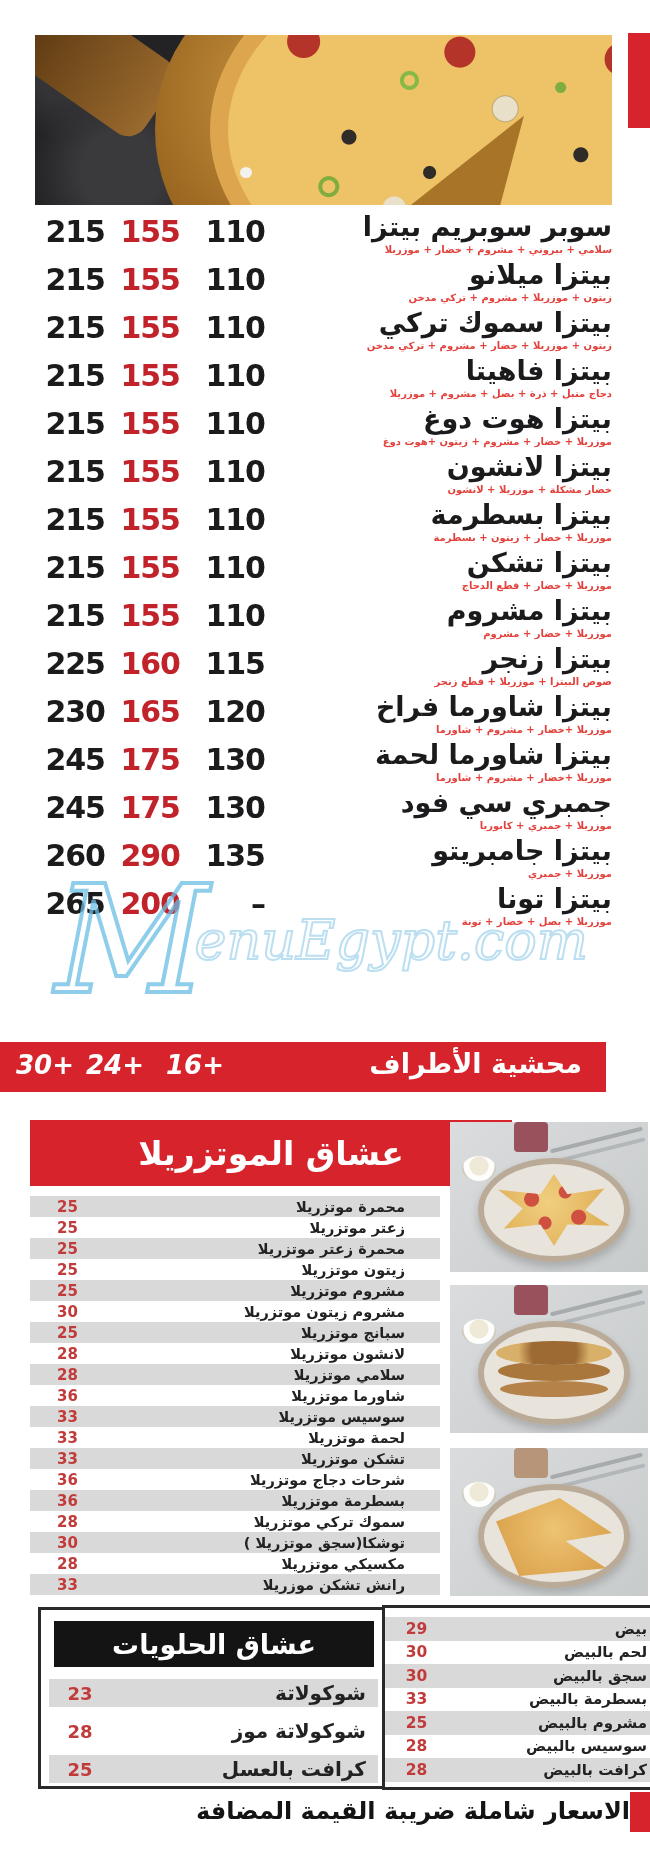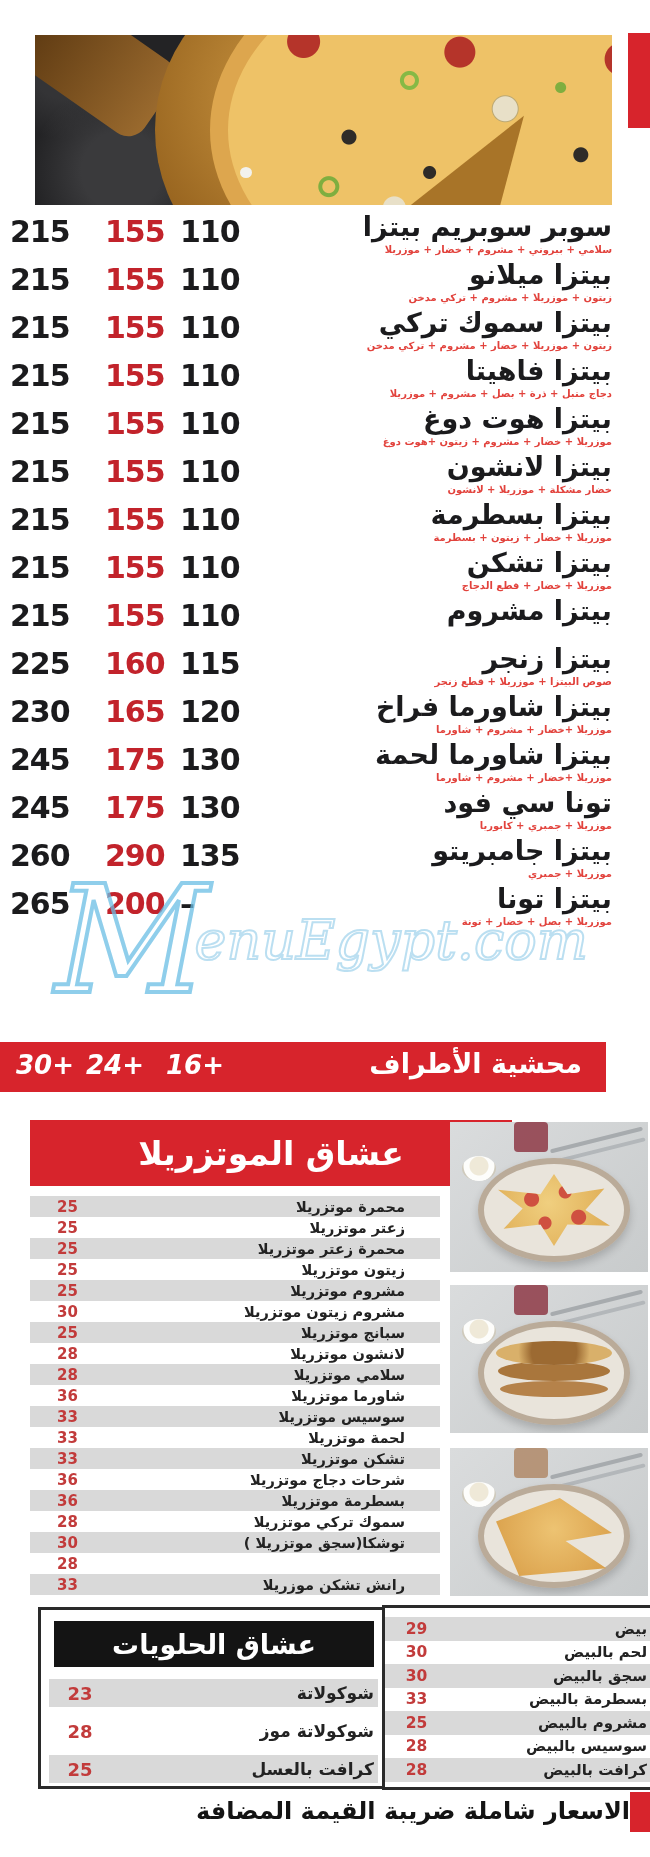--- a/index.html
+++ b/index.html
@@ -37,21 +37,21 @@
   .slice-gap{position:absolute;left:400px;top:70px;width:0;height:0;
              border-left:55px solid transparent;border-right:45px solid transparent;
              border-top:150px solid #a87428;transform:rotate(215deg);}
   .speck{position:absolute;left:205px;top:132px;width:12px;height:11px;border-radius:50%;background:#f2f2ee;}
   .red-tab{position:absolute;right:0;top:33px;width:22px;height:95px;background:#d7242c;}
 
   
   .pizza-list{position:absolute;left:0;top:212px;width:650px;}
   .p-row{height:48px;display:grid;grid-template-columns:95px 75px 85px 1fr;direction:ltr;
          padding-left:10px;align-items:start;}
-  .p-price{font-size:30px;font-weight:bold;color:#1b1b1d;text-align:left;line-height:40px;letter-spacing:-1px;}
+  .p-price{font-size:30px;font-weight:bold;color:#1b1b1d;text-align:right;line-height:40px;letter-spacing:-1px;}
   .p-price.mid{color:#c2232b;}
   .p-name-block{direction:rtl;text-align:right;padding-right:38px;}
   .p-name{font-size:27px;font-weight:bold;color:#1b1b1d;line-height:29px;white-space:nowrap;}
   .p-desc{font-size:10px;font-weight:bold;color:#e2423c;line-height:17px;white-space:nowrap;}
 
   
   .banner{position:absolute;left:0;top:1042px;width:606px;height:50px;background:#d7242c;}
   .banner-title{position:absolute;right:24px;top:6px;font-size:27px;font-weight:bold;color:#fff;}
   .banner-price{position:absolute;top:8px;width:62px;text-align:center;color:#fff;
                 font-weight:bold;font-size:26px;font-style:italic;direction:ltr;}
@@ -97,21 +97,21 @@
          background:radial-gradient(circle at 50% 40%,#edc372,#d79b45);}
 
   
   .dessert-box{position:absolute;left:38px;top:1607px;width:352px;height:182px;
                border:3px solid #2a2a2a;box-sizing:border-box;background:#fff;}
   .dessert-header{margin:11px 13px 12px;height:46px;background:#141414;color:#fff;
                   font-size:27px;font-weight:bold;display:flex;align-items:center;justify-content:center;}
   .dessert-list{margin:0 9px 0 8px;}
   .dessert-list .s-row{grid-template-columns:62px 1fr;height:28px;margin-bottom:10px;}
   .dessert-list .s-price{font-size:18px;}
-  .dessert-list .s-name{font-size:17px;padding-right:4px;}
+  .dessert-list .s-name{font-size:20px;padding-right:12px;}
 
   
   .egg-box{position:absolute;left:382px;top:1605px;width:330px;height:185px;
            border:3px solid #2a2a2a;box-sizing:border-box;background:#fff;padding-top:9px;}
   .egg-list .s-row{grid-template-columns:55px 1fr;height:23.5px;}
   .egg-list .s-price{font-size:15.5px;padding-left:8px;}
   .egg-list .s-name{font-size:15px;padding-right:8px;}
 
   
   .footer-note{position:absolute;top:1797px;right:20px;font-size:24px;font-weight:bold;color:#141414;}
@@ -219,20 +219,21 @@
         <div class="p-desc">موزريلا + خضار + قطع الدجاج</div>
       </div>
     </div>
 
     <div class="p-row">
       <div class="p-price large">215</div>
       <div class="p-price mid">155</div>
       <div class="p-price small">110</div>
       <div class="p-name-block">
         <div class="p-name">بيتزا مشروم</div>
+        <div class="p-desc">موزريلا + خضار + مشروم</div>
       </div>
     </div>
 
     <div class="p-row">
       <div class="p-price large">225</div>
       <div class="p-price mid">160</div>
       <div class="p-price small">115</div>
       <div class="p-name-block">
         <div class="p-name">بيتزا زنجر</div>
         <div class="p-desc">صوص البيتزا + موزريلا + قطع زنجر</div>
@@ -257,21 +258,21 @@
         <div class="p-name">بيتزا شاورما لحمة</div>
         <div class="p-desc">موزريلا +خضار + مشروم + شاورما</div>
       </div>
     </div>
 
     <div class="p-row">
       <div class="p-price large">245</div>
       <div class="p-price mid">175</div>
       <div class="p-price small">130</div>
       <div class="p-name-block">
-        <div class="p-name">تونا سي فود</div>
+        <div class="p-name">جمبري سي فود</div>
         <div class="p-desc">موزريلا + جمبري + كابوريا</div>
       </div>
     </div>
 
     <div class="p-row">
       <div class="p-price large">260</div>
       <div class="p-price mid">290</div>
       <div class="p-price small">135</div>
       <div class="p-name-block">
         <div class="p-name">بيتزا جامبريتو</div>
@@ -380,20 +381,21 @@
       <div class="s-name">سموك تركي موتزريلا</div>
     </div>
 
     <div class="s-row">
       <div class="s-price">30</div>
       <div class="s-name">توشكا(سجق موتزريلا )</div>
     </div>
 
     <div class="s-row">
       <div class="s-price">28</div>
+      <div class="s-name">مكسيكي موتزريلا</div>
     </div>
 
     <div class="s-row">
       <div class="s-price">33</div>
       <div class="s-name">رانش تشكن موزريلا</div>
     </div>
   </div>
 
   <div class="photo ph1">
     <div class="knife"></div>

